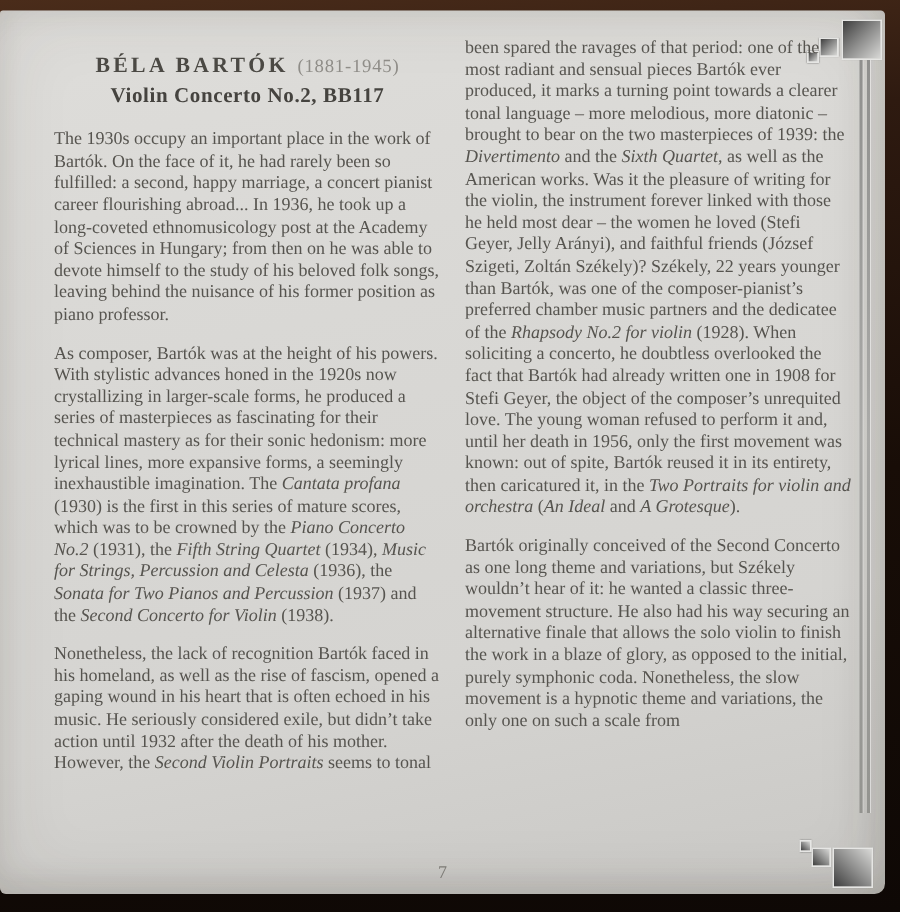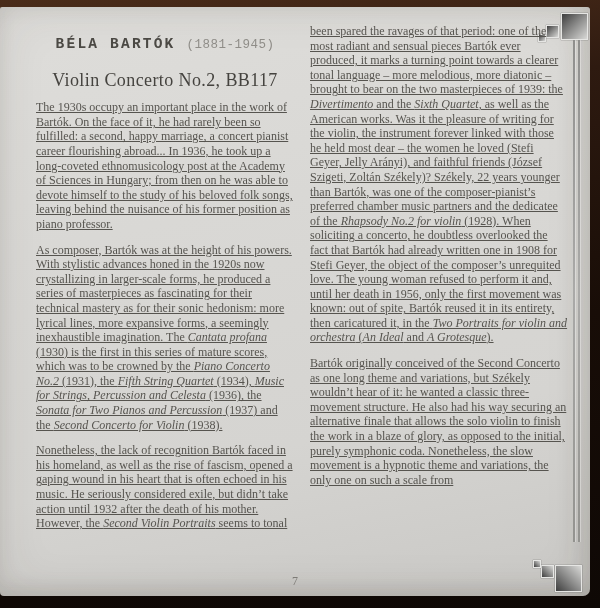--- a/index.html
+++ b/index.html
@@ -17,28 +17,28 @@
     position: absolute; left: 0; top: 7px; right: 10px; bottom: 12px;
     background: linear-gradient(168deg, #dedddA 0%, #d9d8d5 35%, #d5d4d1 70%, #c9c8c5 100%);
     border-radius: 2px 3px 7px 4px;
     box-shadow: inset 0 0 48px rgba(60,50,40,0.10),
                 inset -14px 0 22px rgba(60,50,40,0.07),
                 inset 0 -10px 18px rgba(60,50,40,0.08);
   }
   .col { position: absolute; width: 258px; color: #56544f; font-size: 12px; line-height: 14.6px; text-align: left; }
   .col-left  { left: 36px;  top: 30px; }
   .col-right { left: 310px; top: 17px; }
-  .col p { margin: 0 0 11px 0; text-decoration: underline; }
+  .col p { margin: 0 0 11px 0; }
   .col p:last-child { margin-bottom: 0; }
   .it { font-style: italic; }
 
   .header { text-align: center; margin-bottom: 13px; color: #4b4944; }
-  .composer-line { font-size: 14.5px; letter-spacing: 2.2px; font-weight: 600; white-space: nowrap; font-family: Liberation Mono, monospace; }
+  .composer-line { font-size: 14.5px; letter-spacing: 2.2px; font-weight: 600; white-space: nowrap; }
   .composer-dates { font-size: 12.5px; letter-spacing: 0.5px; font-weight: 400; color: #8f8d88; }
-  .work-title { font-size: 18px; font-weight: 400; letter-spacing: 0.4px; margin-top: 20px; color: #45433f; }
+  .work-title { font-size: 14px; font-weight: 700; letter-spacing: 0.4px; margin-top: 6px; color: #45433f; }
 
   .page-number { position: absolute; left: 0; right: 0; bottom: 7px; text-align: center;
                  font-size: 12px; color: #7d7b76; }
 
   
   .sq { position: absolute; border: 1px solid #e6e6e4; box-shadow: 0 0 1px rgba(60,60,60,0.8); }
   .sq-top { background: linear-gradient(135deg, #3e3e3e 0%, #8d8d8c 50%, #d8d8d6 100%); }
   .sq-bot { background: linear-gradient(225deg, #d8d8d6 0%, #8d8d8c 50%, #3e3e3e 100%); }
   .orn-top { position: absolute; top: 6px; right: 2px; width: 50px; height: 44px; }
   .orn-top .sq-lg { top: 0;  right: 0;   width: 25px; height: 25px; }

